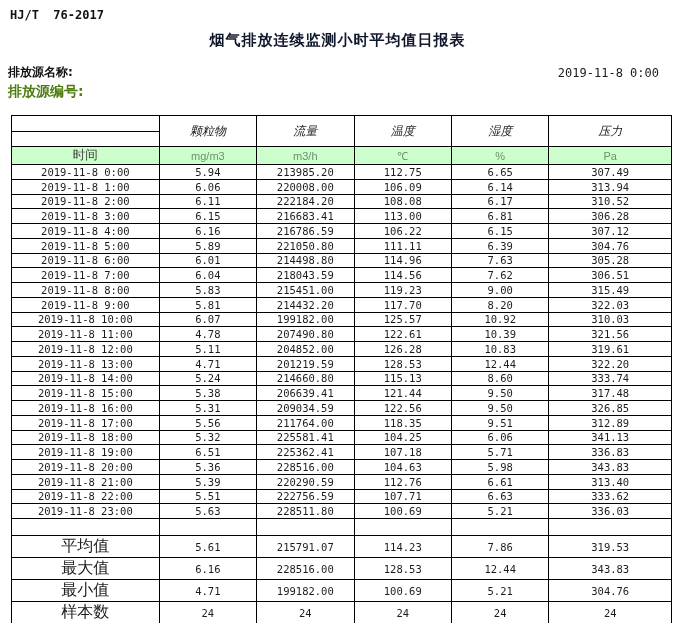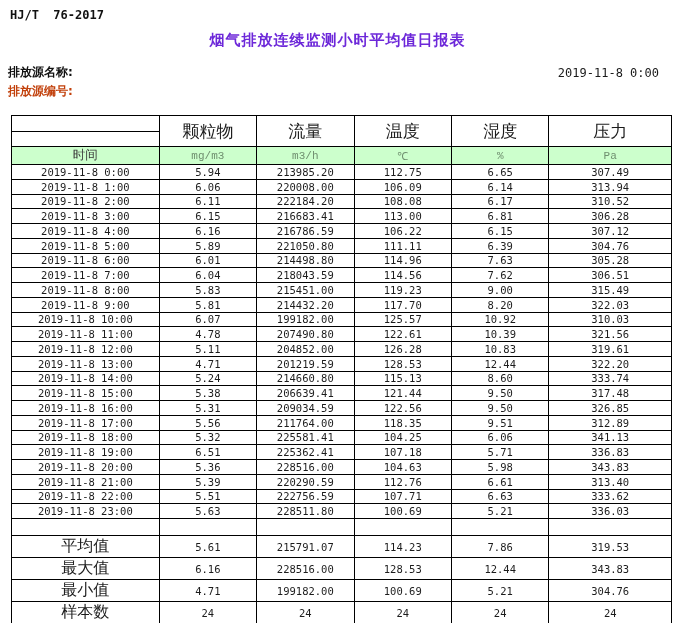--- a/index.html
+++ b/index.html
@@ -21,36 +21,36 @@
     font-family: "DejaVu Sans Mono", monospace;
     white-space: pre;
     color: #111;
   }
   .title {
     position: absolute;
     left: 0; right: 0; top: 31px;
     text-align: center;
     font-size: 15px;
     font-weight: bold;
-    color: #6d28d9;
+    color: #0f172a;
     letter-spacing: 1px;
   }
   .src-name {
     position: absolute;
     left: 8px; top: 64px;
     font-size: 12px;
     font-weight: bold;
     color: #111;
   }
   .src-code {
     position: absolute;
     left: 8px; top: 83px;
-    font-size: 12px;
+    font-size: 14px;
     font-weight: bold;
-    color: #c2410c;
+    color: #4d7c0f;
   }
   .report-time {
     position: absolute;
     right: 16px; top: 66px;
     font-size: 12px;
     font-family: "DejaVu Sans Mono", monospace;
     color: #1a1a1a;
   }
   table.report {
     position: absolute;
@@ -65,35 +65,36 @@
     margin: 0;
     text-align: center;
     vertical-align: middle;
     white-space: nowrap;
     overflow: hidden;
     font-weight: normal;
   }
   tr.hdr1 { height: 16px; }
   tr.hdr2 { height: 15px; }
   tr.hdr1 th.pollutant {
-    font-size: 17px;
+    font-size: 12px;
     color: #1a1a1a;
+    font-style: italic;
   }
   tr.units {
     height: 18px;
   }
   tr.units th {
     font-size: 11px;
   }
   tr.units th.time-label {
     font-size: 12.5px;
     color: #3a3a3a;
   }
   tr.units th.unit-cell {
-    font-family: Liberation Mono, monospace;
+    font-family: Liberation Sans, sans-serif;
     color: #6f8f6f;
   }
   tbody tr.data-row { height: 14.75px; }
   tbody tr.blank-row { height: 17px; }
   tbody tr.summary-row { height: 15px; }
   td.time-cell, td.num-cell {
     font-family: "DejaVu Sans Mono", monospace;
     font-size: 10.5px;
     color: #1c1c1c;
   }

